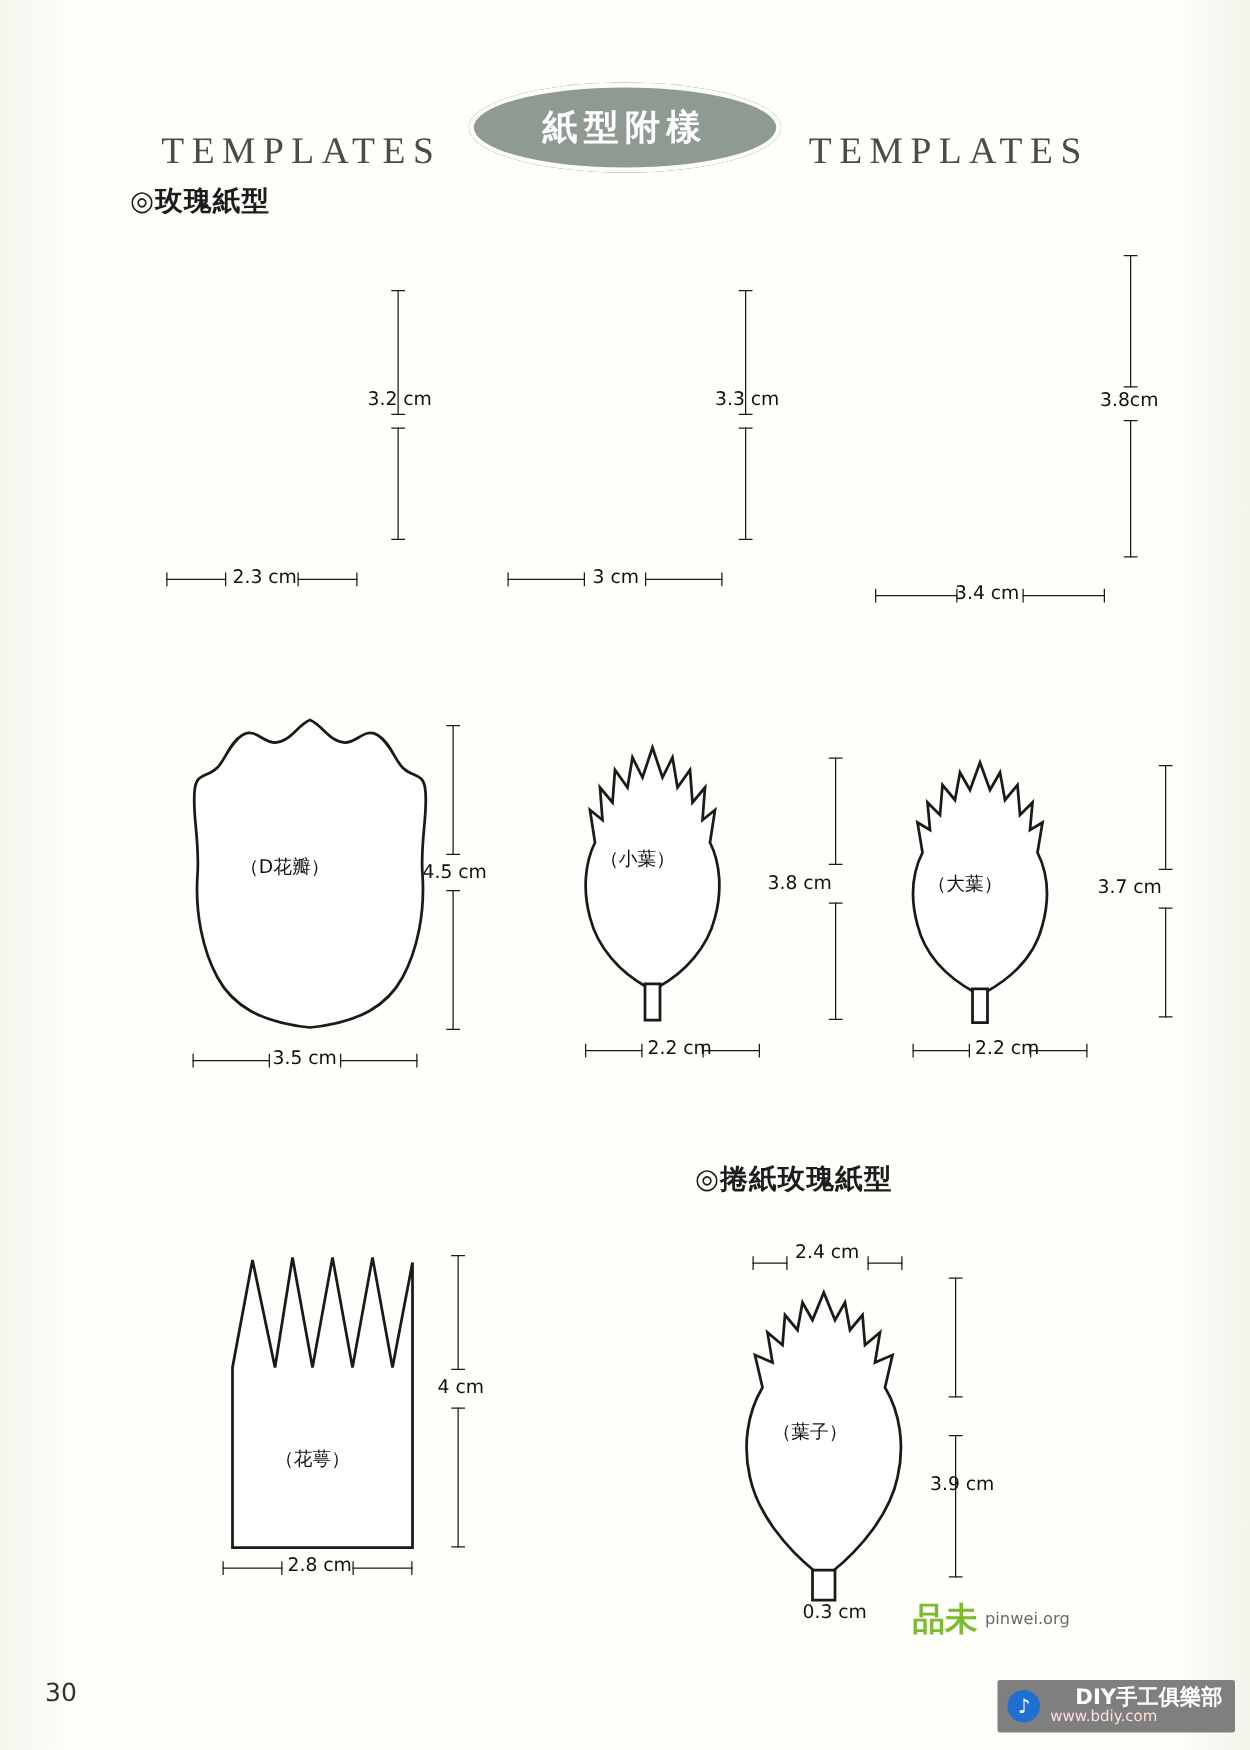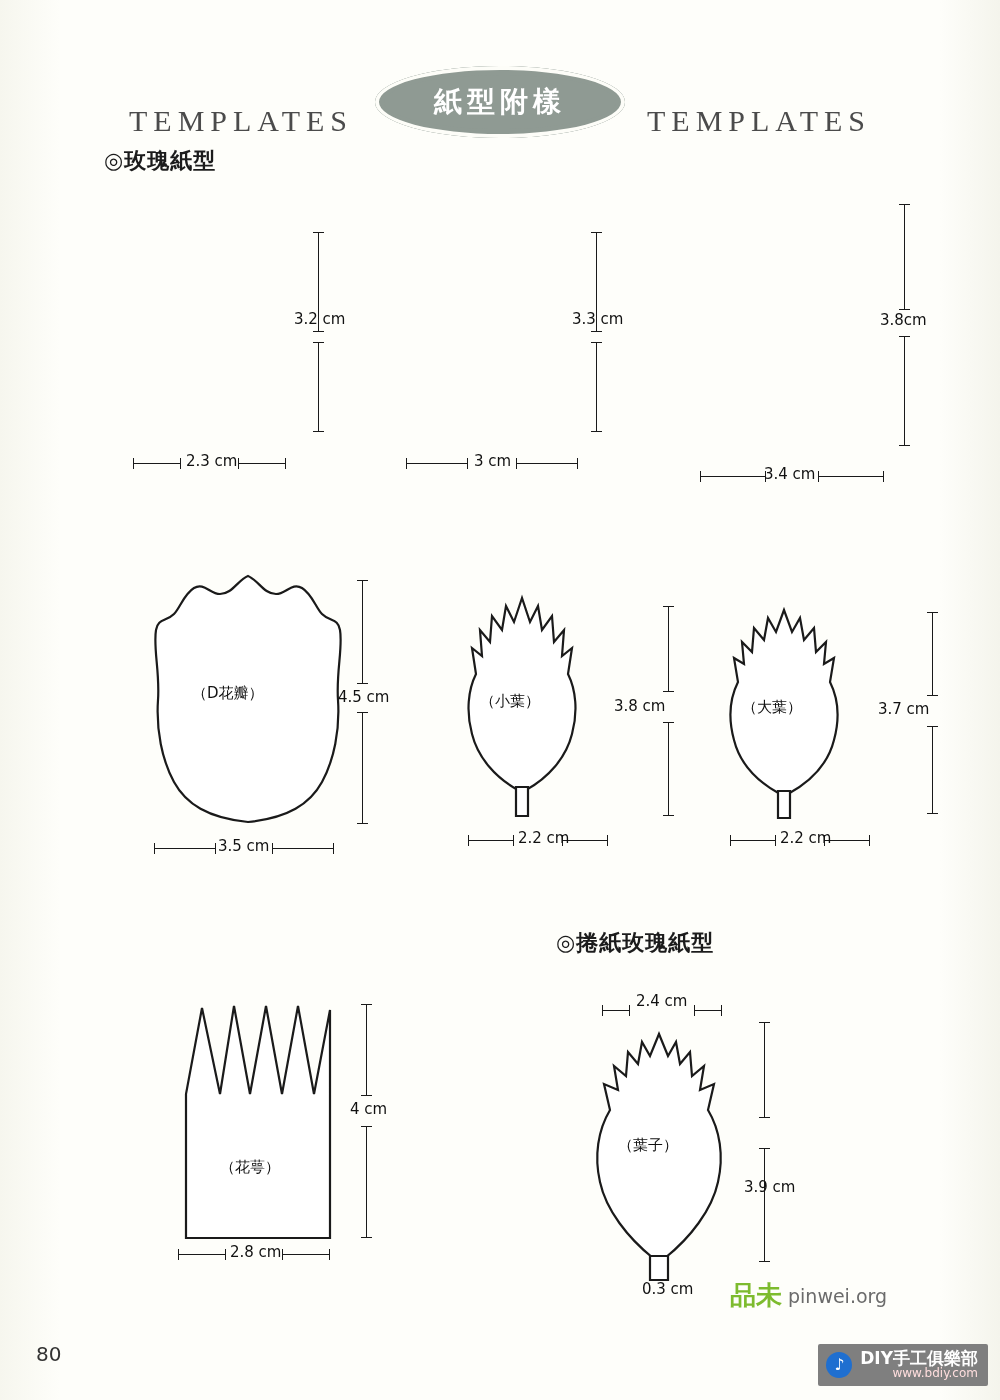--- a/index.html
+++ b/index.html
@@ -83,36 +83,36 @@
     font-family:"DejaVu Sans", sans-serif;font-size:20px;color:#333;
   }
   .pinwei{
     position:absolute;left:730px;top:1278px;
     display:flex;align-items:center;gap:6px;
   }
   .pinwei .glyph{
     font-family:"DejaVu Sans", sans-serif;font-size:26px;color:#7dbb2e;font-weight:bold;
   }
   .pinwei .url{
-    font-family:"DejaVu Sans", sans-serif;font-size:19px;color:#6b6b6b;
+    font-family:"DejaVu Sans", sans-serif;font-size:13px;color:#6b6b6b;
   }
   .wm{
     position:absolute;right:12px;bottom:14px;
     background:#7f7f7f;color:#fff;
     padding:6px 10px 6px 8px;
     display:flex;align-items:center;gap:8px;
     border-radius:2px;
   }
   .wm .circle{
     width:26px;height:26px;border-radius:50%;background:#1f6fd0;
     display:flex;align-items:center;justify-content:center;
     color:#fff;font-size:16px;font-family:"DejaVu Sans", sans-serif;
   }
-  .wm .t1{font-family:"DejaVu Sans", sans-serif;font-size:17px;font-weight:bold;line-height:1.05;}
-  .wm .t2{font-family:"DejaVu Sans", sans-serif;font-size:12px;color:#ffdede;line-height:1.05;text-align:right;}
+  .wm .t1{font-family:"DejaVu Sans", sans-serif;font-size:17px;font-weight:bold;line-height:1.05;margin-left:20px;}
+  .wm .t2{font-family:"DejaVu Sans", sans-serif;font-size:12px;color:#ffdede;line-height:1.05;}
   .wm .col{display:flex;flex-direction:column;}
 </style>
 </head>
 <body>
 
 <div class="page">
 
   <div class="header">
     <div class="tpl-word">TEMPLATES</div>
     <div class="badge">
@@ -164,21 +164,21 @@
   <div class="dim" style="left:218px;top:837px;">3.5 cm</div>
 
   <div class="fig" style="left:462px;top:594px;">
     <svg width="120" height="226" viewBox="0 0 120 226">
       <path class="shape-path" d="M60 4 L52 28 L44 12 L40 36 L30 22 L28 48 L18 36 L20 62
         L10 54 L14 80 C6 96 4 118 10 140 C16 164 34 184 56 196
         L56 214 L64 214 L64 196 C86 184 104 164 110 140 C116 118 114 96 106 80
         L110 54 L100 62 L102 36 L92 48 L90 22 L80 36 L76 12 L68 28 L60 4 Z"></path>
       <path class="shape-path" d="M54 193 L66 193 L66 222 L54 222 Z"></path>
     </svg>
-    <div class="lbl" style="left:18px;top:98px;">（小葉）</div>
+    <div class="lbl" style="left:18px;top:84px;">（小葉）</div>
   </div>
   <div class="vrule" style="left:668px;top:606px;height:86px;"></div>
   <div class="vrule" style="left:668px;top:722px;height:94px;"></div>
   <div class="dim" style="left:614px;top:697px;">3.8 cm</div>
   <div class="hrule" style="left:468px;top:840px;width:46px;"></div>
   <div class="hrule" style="left:562px;top:840px;width:46px;"></div>
   <div class="dim" style="left:518px;top:829px;">2.2 cm</div>
 
   <div class="fig" style="left:722px;top:606px;">
     <svg width="124" height="216" viewBox="0 0 124 216">
@@ -223,21 +223,21 @@
         L126 54 L112 60 L116 36 L104 46 L102 22 L92 34 L88 12 L80 26 L71 4 Z"></path>
       <path class="shape-path" d="M62 226 L80 226 L80 250 L62 250 Z"></path>
     </svg>
     <div class="lbl" style="left:30px;top:106px;">（葉子）</div>
   </div>
   <div class="vrule" style="left:764px;top:1022px;height:96px;"></div>
   <div class="vrule" style="left:764px;top:1148px;height:114px;"></div>
   <div class="dim" style="left:744px;top:1178px;">3.9 cm</div>
   <div class="dim" style="left:642px;top:1280px;">0.3 cm</div>
 
-  <div class="pageno">80</div>
+  <div class="pageno">30</div>
 
   <div class="pinwei">
     <span class="glyph">品未</span>
     <span class="url">pinwei.org</span>
   </div>
 
   <div class="wm">
     <span class="circle">♪</span>
     <span class="col">
       <span class="t1">DIY手工俱樂部</span>

